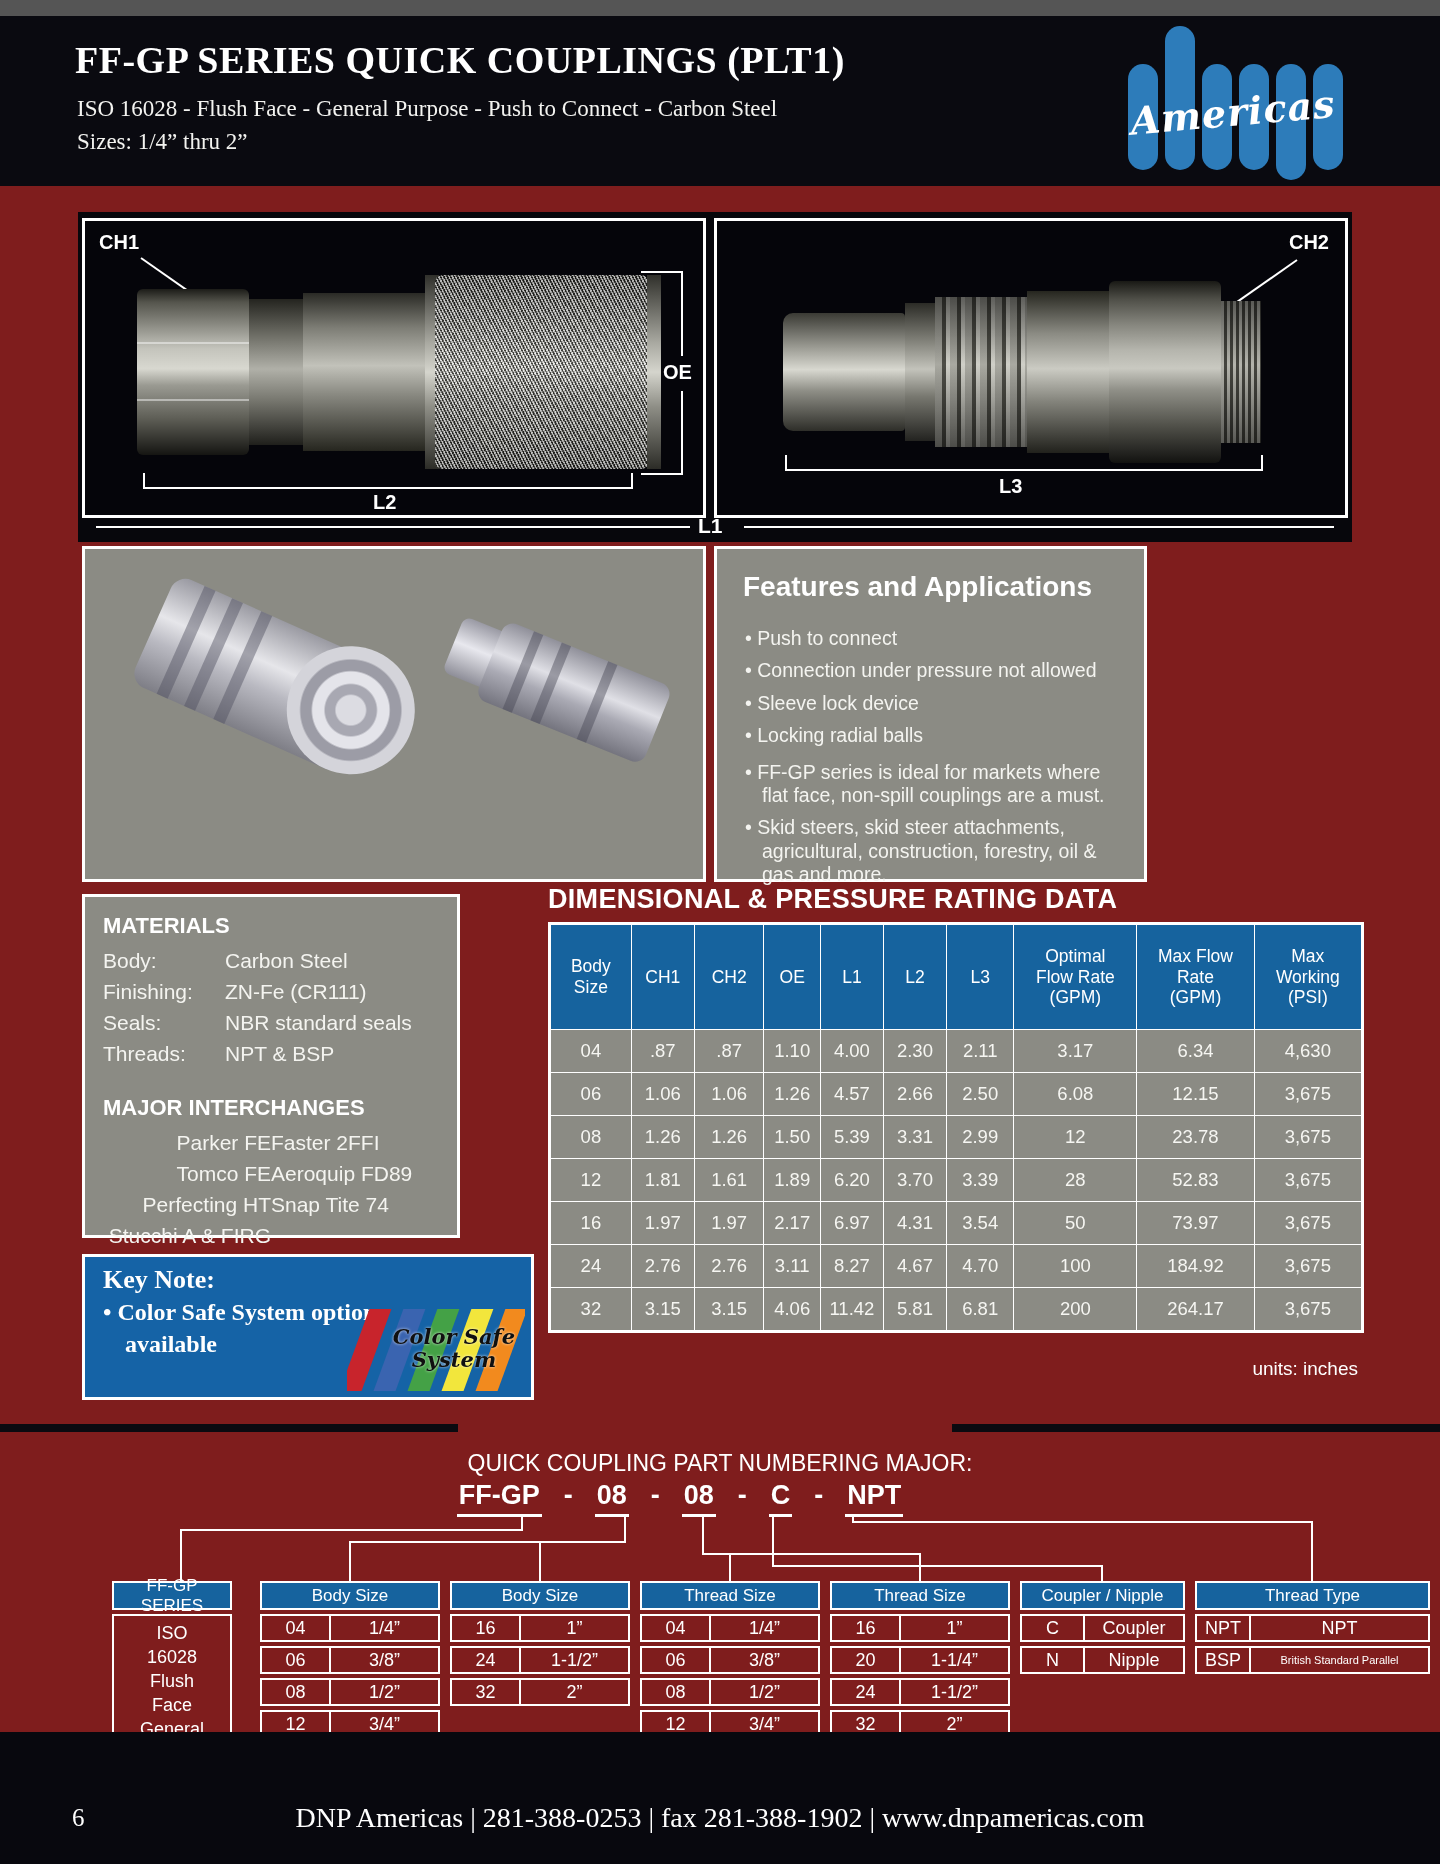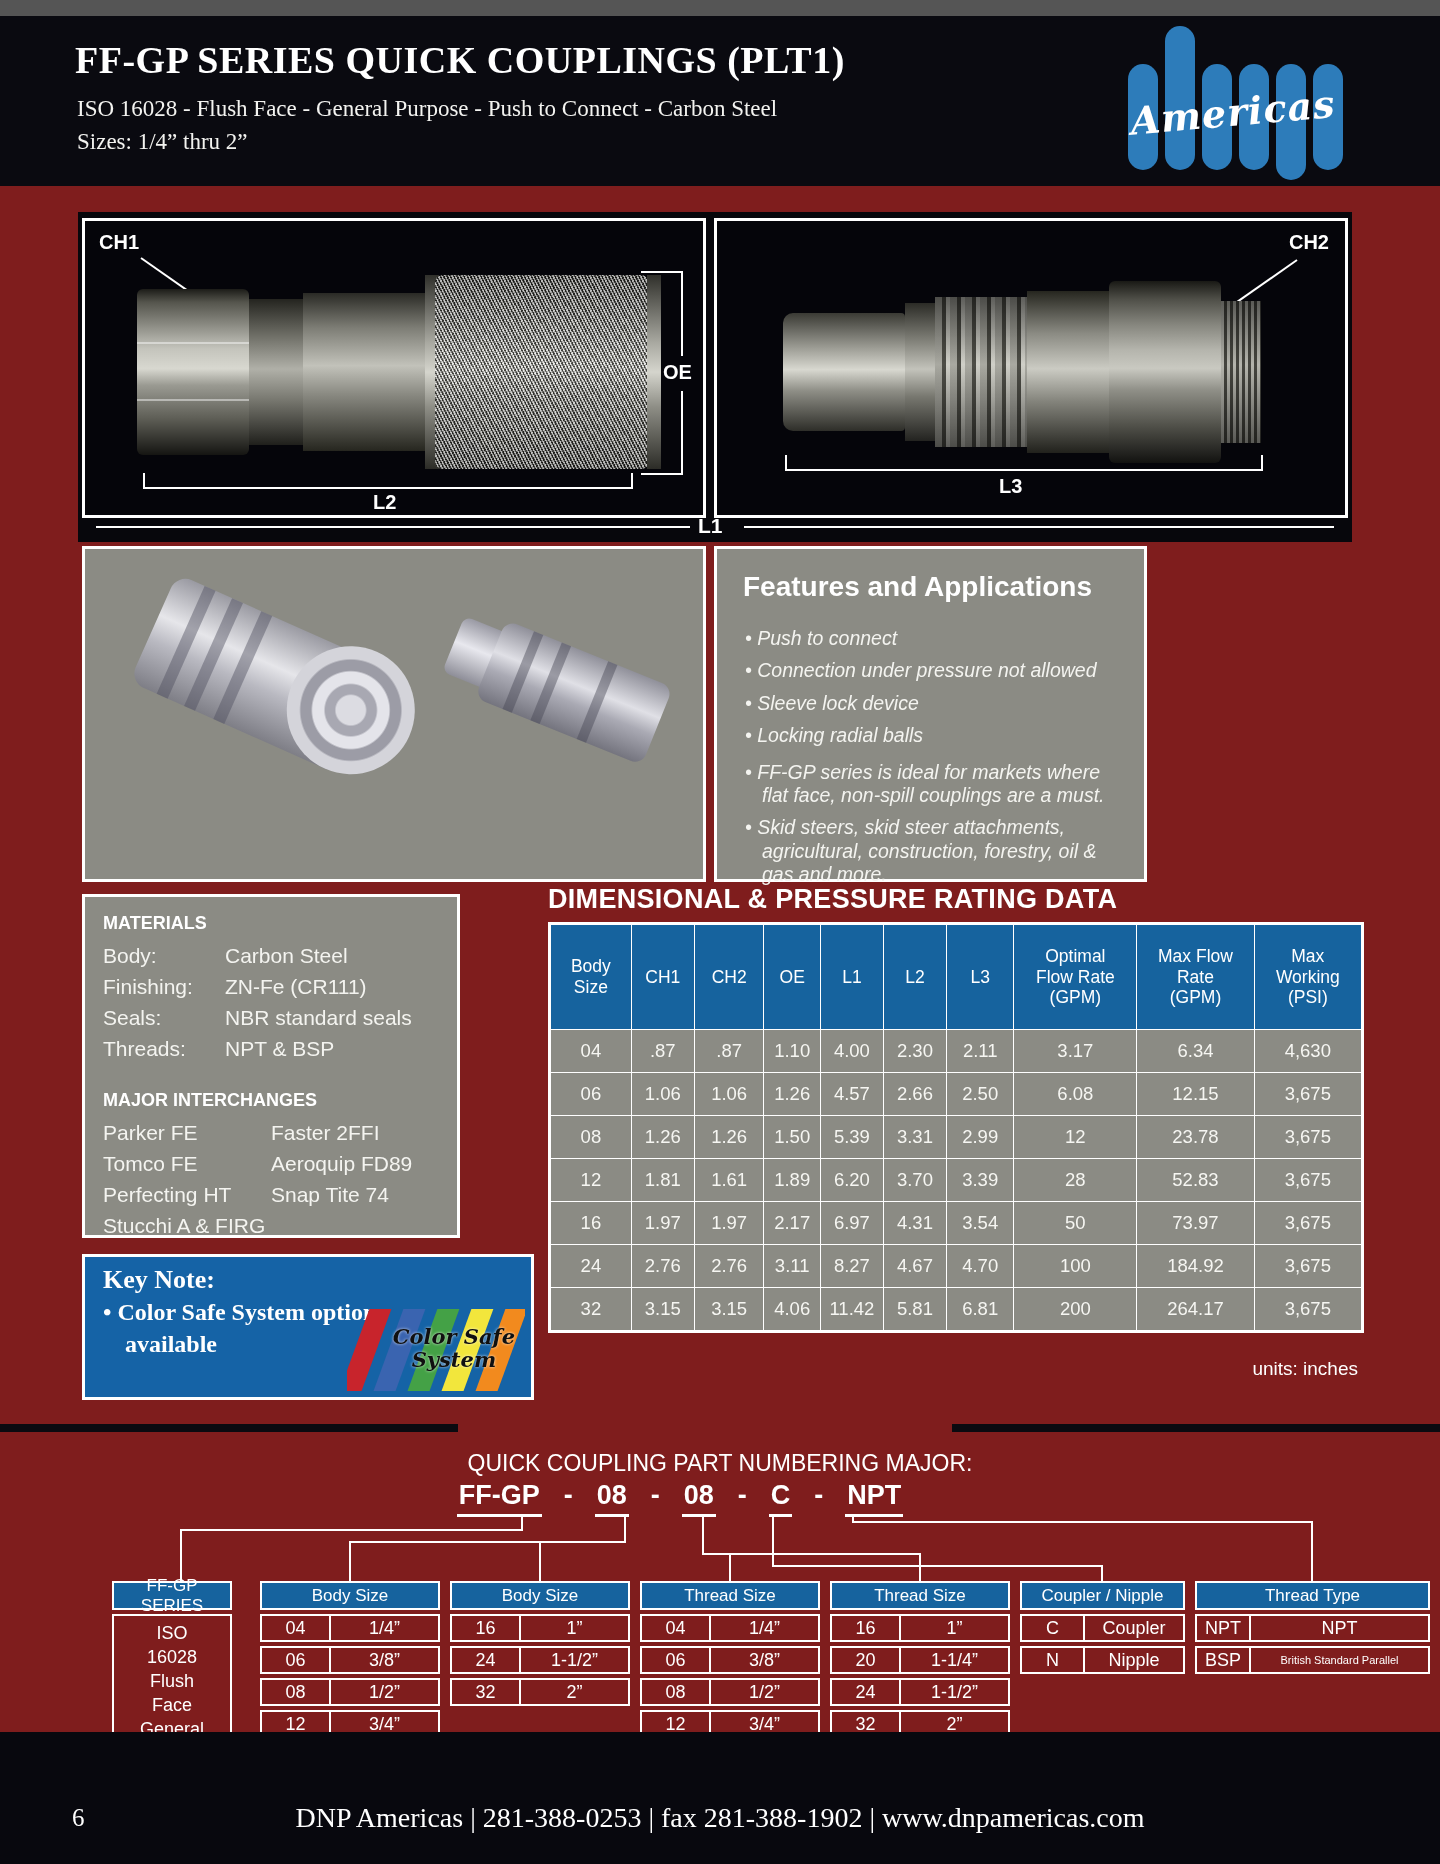--- a/index.html
+++ b/index.html
@@ -82,35 +82,35 @@
   .cadB .tube{position:absolute;left:40px;top:18px;width:180px;height:84px;border-radius:12px;
     background:linear-gradient(180deg,#90909a,#e0e0e6 40%,#aaaab4 62%,#74747e);}
   .cadB .tip{position:absolute;left:0;top:30px;width:52px;height:60px;border-radius:8px 4px 4px 8px;
     background:linear-gradient(180deg,#9a9aa4,#e8e8ee 45%,#8e8e98);}
   .cadB .band{position:absolute;top:18px;width:10px;height:84px;background:rgba(70,70,85,.45);}
 
   
   .features{position:absolute;left:714px;top:530px;width:427px;height:330px;border:3px solid #fff;
             background:#8b8b84;color:#f4f4f0;}
   .feat-title{position:absolute;left:26px;top:22px;font-size:28px;font-weight:bold;color:#fff;}
-  .feat-list{position:absolute;left:28px;top:78px;width:372px;font-size:19.5px;line-height:1.2;font-style:italic;}
+  .feat-list{position:absolute;left:28px;top:78px;width:372px;font-size:19.5px;line-height:1.2;}
   .feat-item{margin-bottom:9px;padding-left:17px;text-indent:-17px;}
   .feat-item:before{content:"• ";}
   .fi3{margin-bottom:13px;}
 
   
   .materials{position:absolute;left:82px;top:878px;width:372px;height:338px;border:3px solid #fff;
              background:#8b8b84;color:#f4f4f0;}
   .mat-inner{position:absolute;left:18px;top:16px;width:340px;}
-  .sec-title{font-size:18px;font-weight:bold;color:#fff;margin-bottom:6px;}
+  .sec-title{font-size:22px;font-weight:bold;color:#fff;margin-bottom:6px;}
   .mat-row{font-size:21px;line-height:31px;}
   .mat-row .lab{display:inline-block;width:122px;}
   .mat-gap{height:26px;}
   .int-row{font-size:21px;line-height:31px;}
-  .int-row .lab{display:inline-block;width:168px;}
+  .int-row .lab{display:inline-block;width:168px;text-align:right;}
 
   
   .dim-title{position:absolute;left:548px;top:868px;font-size:27px;font-weight:bold;color:#fff;letter-spacing:.3px;}
   .dim-table{position:absolute;left:548px;top:906px;width:810px;border:3px solid #fff;background:#fff;
              display:grid;grid-template-columns:72fr 56fr 62fr 50fr 56fr 56fr 60fr 110fr 105fr 96fr;gap:1px;}
   .dh{background:#16639e;color:#fff;font-size:17.5px;line-height:1.18;height:104px;
       display:flex;align-items:center;justify-content:center;text-align:center;white-space:pre-line;}
   .dc{background:#8b8b84;color:#f6f6f2;font-size:18.5px;height:42px;
       display:flex;align-items:center;justify-content:center;}
   .units{position:absolute;left:548px;top:1342px;width:810px;text-align:right;color:#fff;font-size:19px;}

